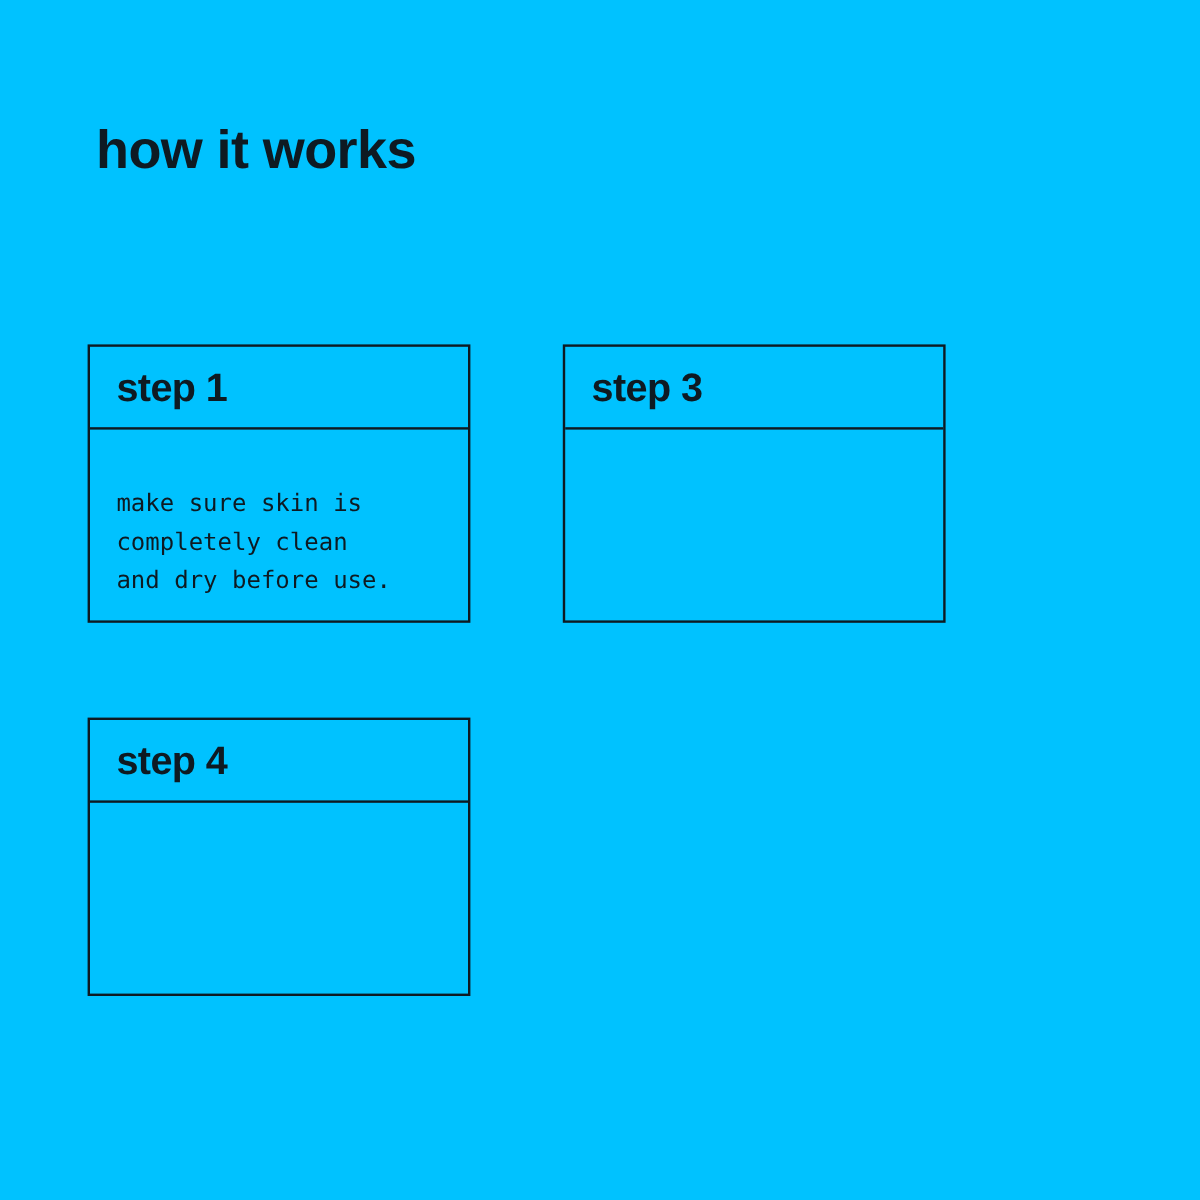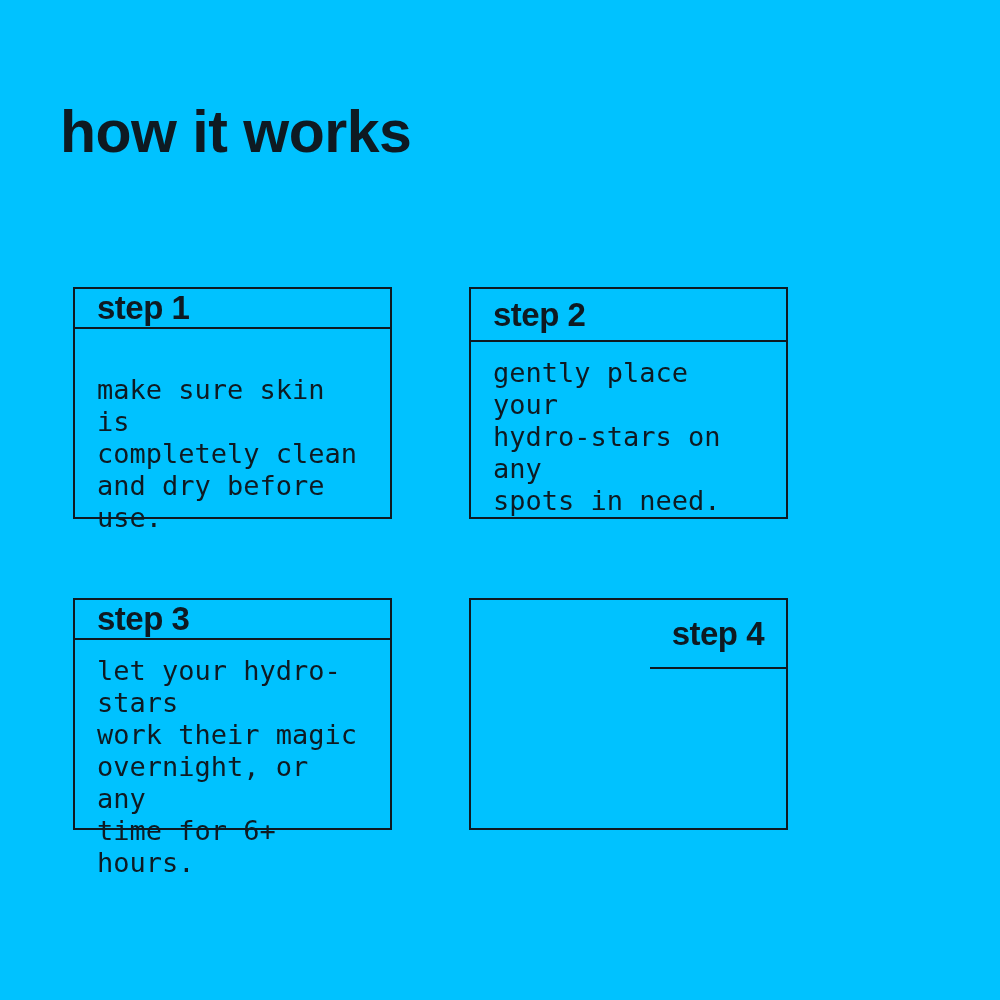--- a/index.html
+++ b/index.html
@@ -11,25 +11,25 @@
     align-items: flex-start;
   }
   .canvas {
     position: relative;
     width: 1000px;
     height: 1000px;
     overflow: hidden;
   }
   .title {
     position: absolute;
-    left: 60px;
+    left: 80px;
     top: 100px;
     font-family: "Liberation Sans", sans-serif;
     font-weight: 800;
-    font-size: 59px;
+    font-size: 45px;
     line-height: 1.1;
     letter-spacing: -0.5px;
   }
   .grid {
     position: absolute;
     left: 73px;
     top: 287px;
     display: grid;
     grid-template-columns: 319px 319px;
     grid-template-rows: 232px 232px;
@@ -49,21 +49,21 @@
   .step-label {
     font-family: "Liberation Sans", sans-serif;
     font-weight: 800;
     font-size: 33px;
     letter-spacing: -0.5px;
   }
   .card-body {
     flex: 1;
     padding: 15px 20px 0 22px;
     font-family: "DejaVu Sans Mono", "Liberation Mono", monospace;
-    font-size: 27px;
+    font-size: 20px;
     line-height: 32px;
     white-space: pre-line;
     letter-spacing: 0;
   }
 </style>
 </head>
 <body>
 
 <div class="canvas" style="background: rgb(0, 194, 255); color: rgb(14, 26, 34);">
   <h1 class="title">how it works</h1>
@@ -72,39 +72,27 @@
 
     <div class="card" style="border: 2px solid rgb(14, 26, 34); gap: 30px;">
       <div class="card-header" style="border-bottom: 2px solid rgb(14, 26, 34);">
         <span class="step-label">step 1</span>
       </div>
       <div class="card-body">make sure skin is
 completely clean
 and dry before use.</div>
     </div>
 
-    <div class="card" style="border: 2px solid rgb(14, 26, 34);">
-      <div class="card-header" style="border-bottom: 2px solid rgb(14, 26, 34);">
-        <span class="step-label">step 2</span>
-      </div>
-      <div class="card-body">gently place your
-hydro-stars on any
-spots in need.</div>
-    </div>
 
     <div class="card" style="border: 2px solid rgb(14, 26, 34);">
       <div class="card-header" style="border-bottom: 2px solid rgb(14, 26, 34); align-items: center;">
         <span class="step-label">step 3</span>
       </div>
-      <div class="card-body">let your hydro-stars
-work their magic
-overnight, or any
-time for 6+ hours.</div>
     </div>
 
-    <div class="card" style="border: 2px solid rgb(14, 26, 34); align-items: flex-end;">
+    <div class="card" style="border: 2px solid rgb(14, 26, 34);">
       <div class="card-header" style="border-bottom: 2px solid rgb(14, 26, 34);">
         <span class="step-label">step 4</span>
       </div>
     </div>
 
   </div>
 </div>
 
 </body></html>

